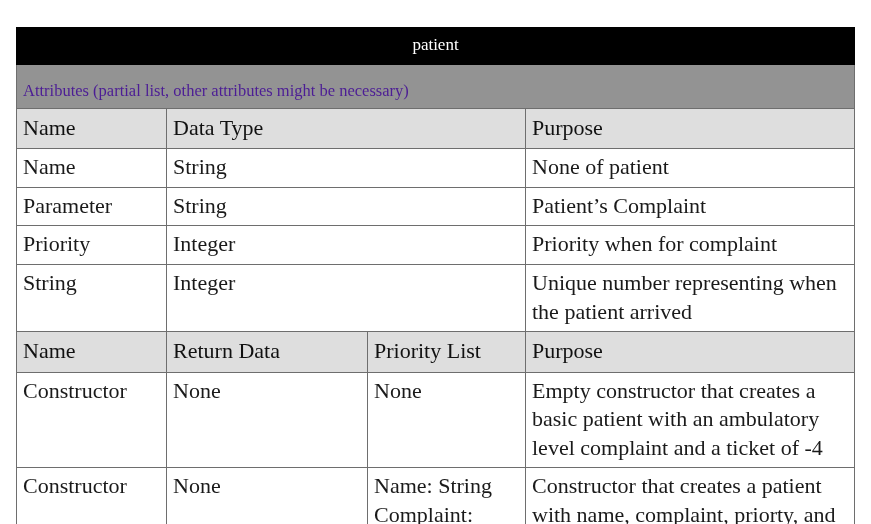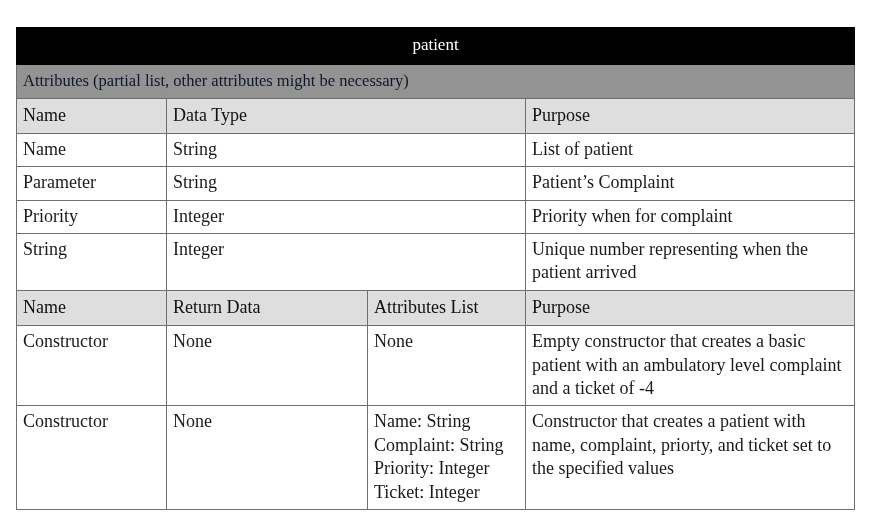--- a/index.html
+++ b/index.html
@@ -31,21 +31,21 @@
     top: 27px;
     width: 838px;
     border-collapse: collapse;
     table-layout: fixed;
     background: #ffffff;
     box-sizing: border-box;
   }
   .class-table td {
     border: 1px solid #6e6e6e;
     padding: 4px 6px 5px 6px;
-    font-size: 18px;
+    font-size: 22px;
     line-height: 1.30;
     vertical-align: top;
     box-sizing: border-box;
   }
 
   
   tr.title-row td {
     background: #000000;
     color: #ffffff;
     text-align: center;
@@ -54,23 +54,23 @@
     padding-bottom: 8px;
     border-color: #000000;
     border-top-color: #000000;
     border-left-color: #000000;
     border-right-color: #000000;
   }
 
   
   tr.section-row td {
     background: #939393;
-    color: #0f172a;
+    color: #4c1d95;
     font-size: 16.5px;
-    padding-top: 5px;
+    padding-top: 15px;
     padding-bottom: 6px;
     border-left-color: #6e6e6e;
     border-right-color: #6e6e6e;
   }
 
   
   tr.colhead-row td {
     background: #dedede;
     color: #111111;
     padding-top: 5px;
@@ -117,21 +117,21 @@
 
       <tr class="colhead-row">
         <td>Name</td>
         <td colspan="2">Data Type</td>
         <td>Purpose</td>
       </tr>
 
       <tr class="data-row">
         <td>Name</td>
         <td colspan="2">String</td>
-        <td>List of patient</td>
+        <td>None of patient</td>
       </tr>
 
       <tr class="data-row">
         <td>Parameter</td>
         <td colspan="2">String</td>
         <td>Patient’s Complaint</td>
       </tr>
 
       <tr class="data-row">
         <td>Priority</td>
@@ -142,21 +142,21 @@
       <tr class="data-row">
         <td>String</td>
         <td colspan="2">Integer</td>
         <td>Unique number representing when the patient arrived</td>
       </tr>
 
 
       <tr class="colhead-row">
         <td>Name</td>
         <td>Return Data</td>
-        <td>Attributes List</td>
+        <td>Priority List</td>
         <td>Purpose</td>
       </tr>
 
       <tr class="data-row tall-1">
         <td>Constructor</td>
         <td>None</td>
         <td class="nowrap-lines">None</td>
         <td>Empty constructor that creates a basic patient with an ambulatory level complaint and a ticket of -4</td>
       </tr>
 

